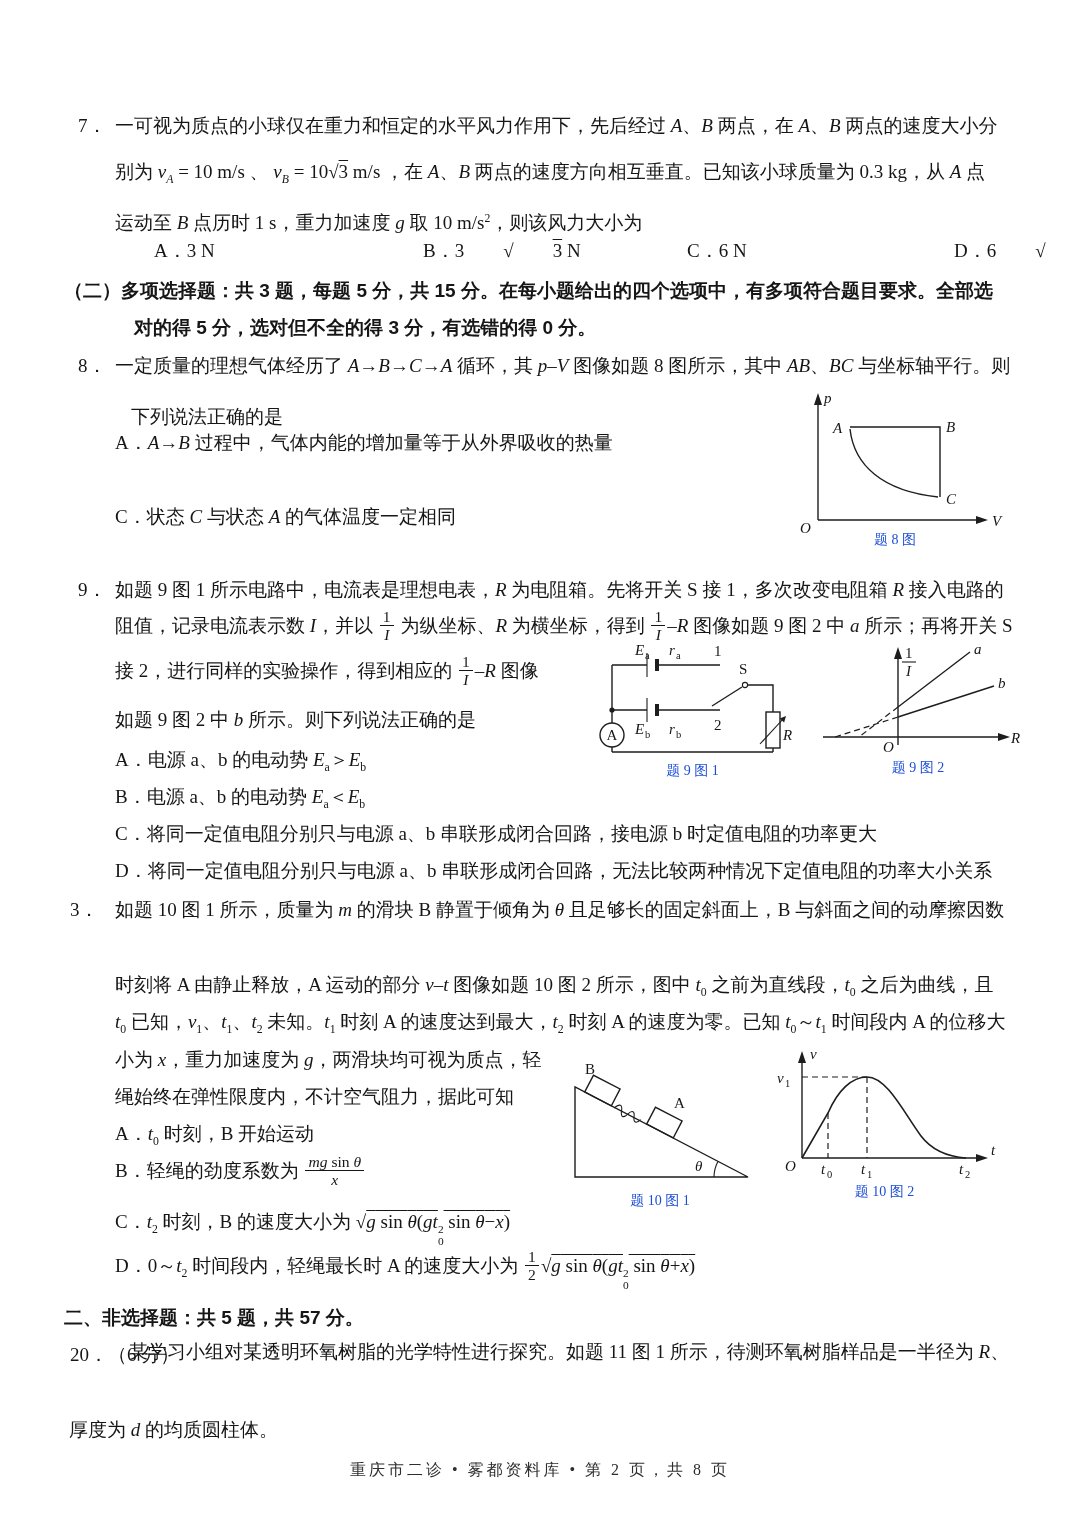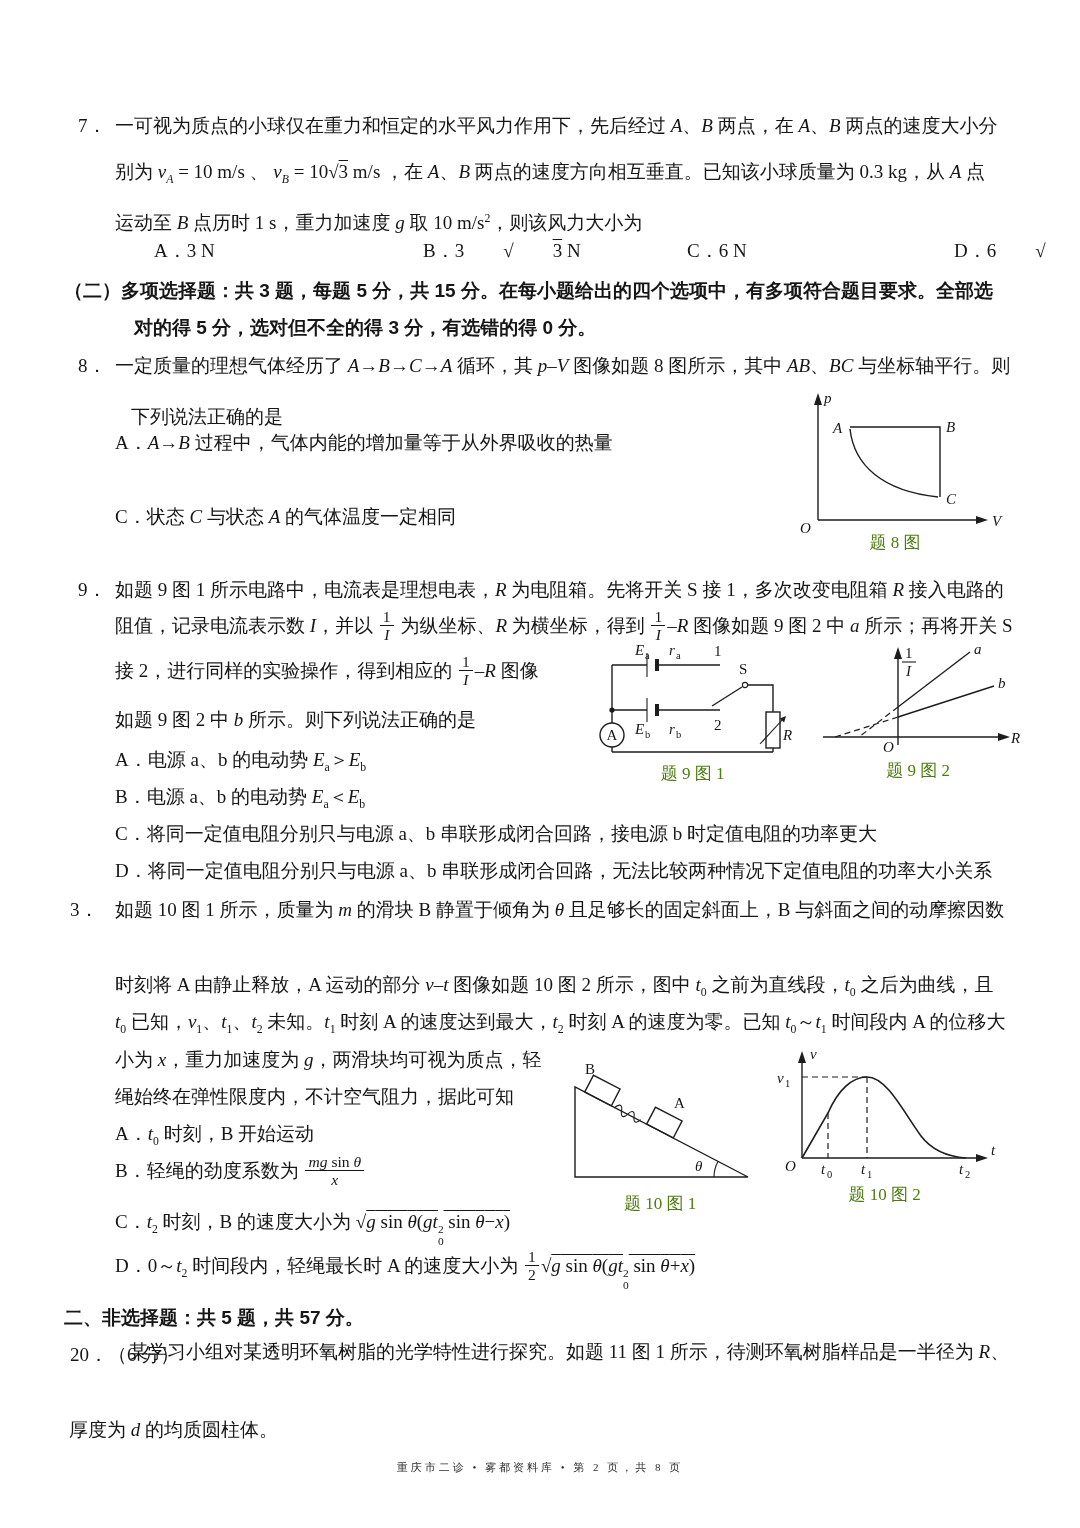--- a/index.html
+++ b/index.html
@@ -13,31 +13,31 @@
   .fr{display:inline-flex;flex-direction:column;vertical-align:middle;text-align:center;
       font-size:0.82em;line-height:1.12;margin:0 2px;position:relative;top:-2px;}
   .fr .fn{border-bottom:1.3px solid #161616;padding:0 3px;}
   .fr .fd{padding:0 2px;}
   .sq{white-space:nowrap;}
   .sq .rad{text-decoration:overline;}
   .ss{display:inline-flex;flex-direction:column;font-size:0.6em;line-height:1.05;vertical-align:-0.45em;}
   .optrow{position:absolute;display:flex;}
   .optrow span{display:inline-block;margin-left:39px;}
   .fig{position:absolute;}
-  .cap{position:absolute;text-align:center;font-size:17px;color:#4d7c0f;}
+  .cap{position:absolute;text-align:center;font-size:14px;color:#1d4ed8;}
   svg{overflow:visible;display:block;}
   svg text{font-family:"Liberation Serif",serif;fill:#161616;font-size:15px;}
   svg .it{font-style:italic;}
   svg .sm{font-size:10.5px;}
   .stroke{stroke:#1d1d1d;stroke-width:1.4;fill:none;}
   .thin{stroke:#1d1d1d;stroke-width:1.1;fill:none;}
   .fill{fill:#1d1d1d;stroke:none;}
   .dash{stroke:#1d1d1d;stroke-width:1.2;fill:none;stroke-dasharray:6 4;}
   .footer{position:absolute;left:0;top:1460px;width:1080px;text-align:center;
-          font-size:11px;letter-spacing:3px;color:#2e2e2e;}
+          font-size:16px;letter-spacing:3px;color:#2e2e2e;}
 </style>
 </head>
 <body>
 
 <div class="page">
 
   <div class="qnum" style="left:78px;top:103px;">7．</div>
   <div class="ln" style="left:115px;top:103px;">一可视为质点的小球仅在重力和恒定的水平风力作用下，先后经过 <i>A</i>、<i>B</i> 两点，在 <i>A</i>、<i>B</i> 两点的速度大小分</div>
   <div class="ln" style="left:115px;top:149px;">别为 <i>v</i><sub><i>A</i></sub> = 10 m/s 、 <i>v</i><sub><i>B</i></sub> = 10<span class="sq">√<span class="rad">3</span></span> m/s ，在 <i>A</i>、<i>B</i> 两点的速度方向相互垂直。已知该小球质量为 0.3 kg，从 <i>A</i> 点</div>
   <div class="ln" style="left:115px;top:196px;">运动至 <i>B</i> 点历时 1 s，重力加速度 <i>g</i> 取 10 m/s<sup>2</sup>，则该风力大小为</div>

